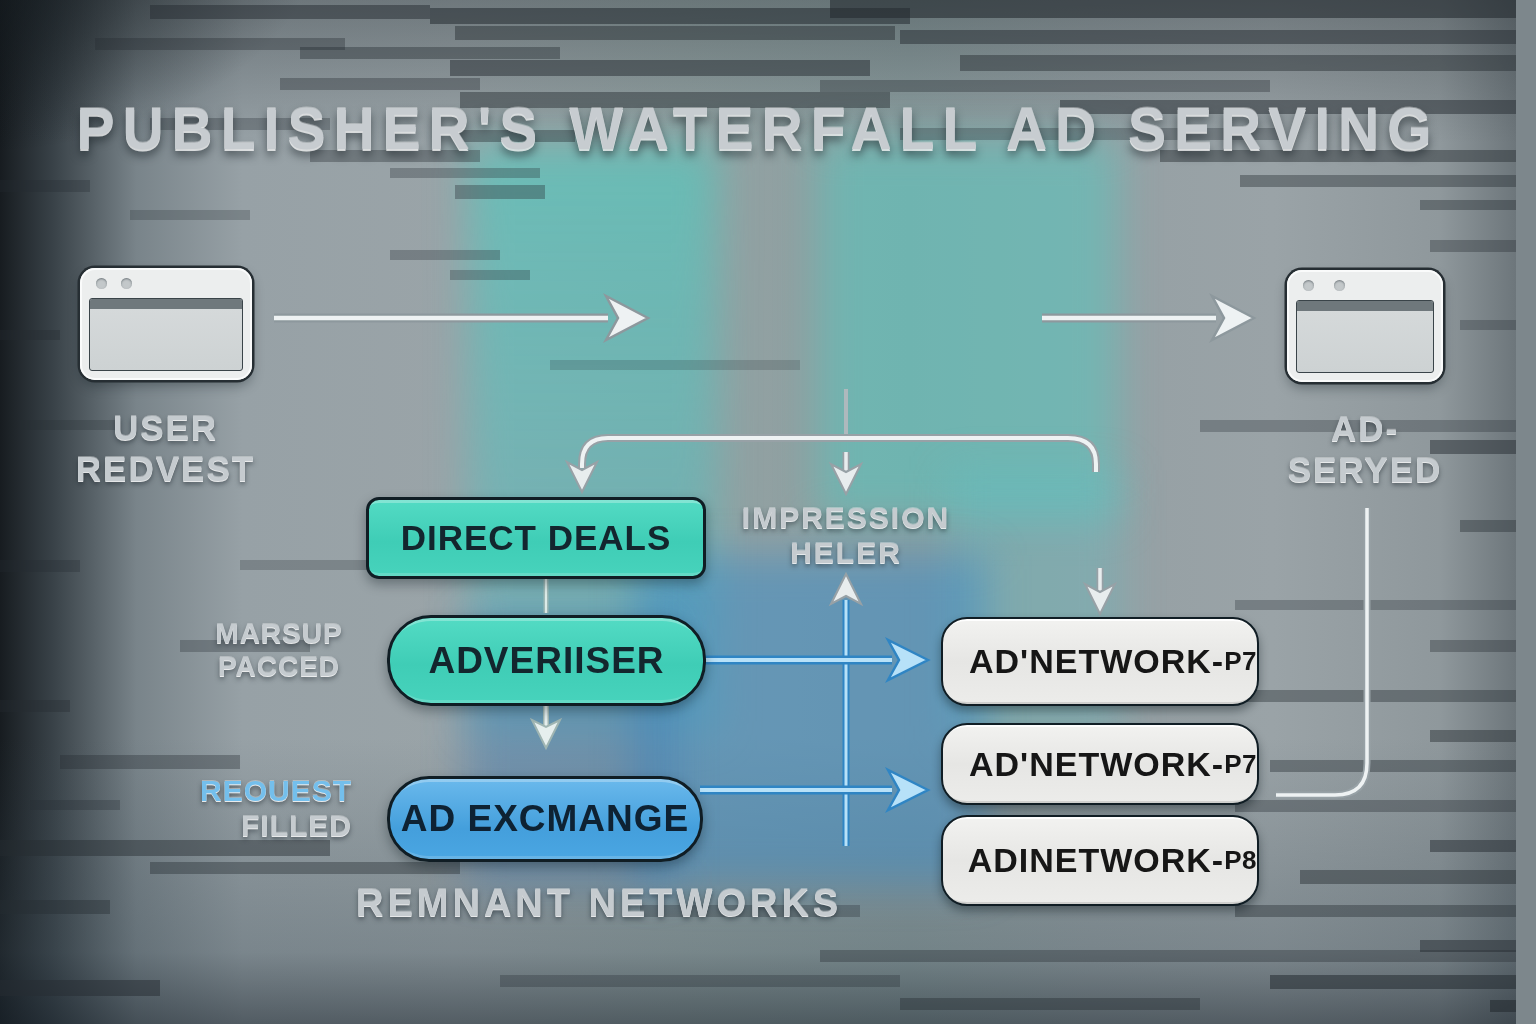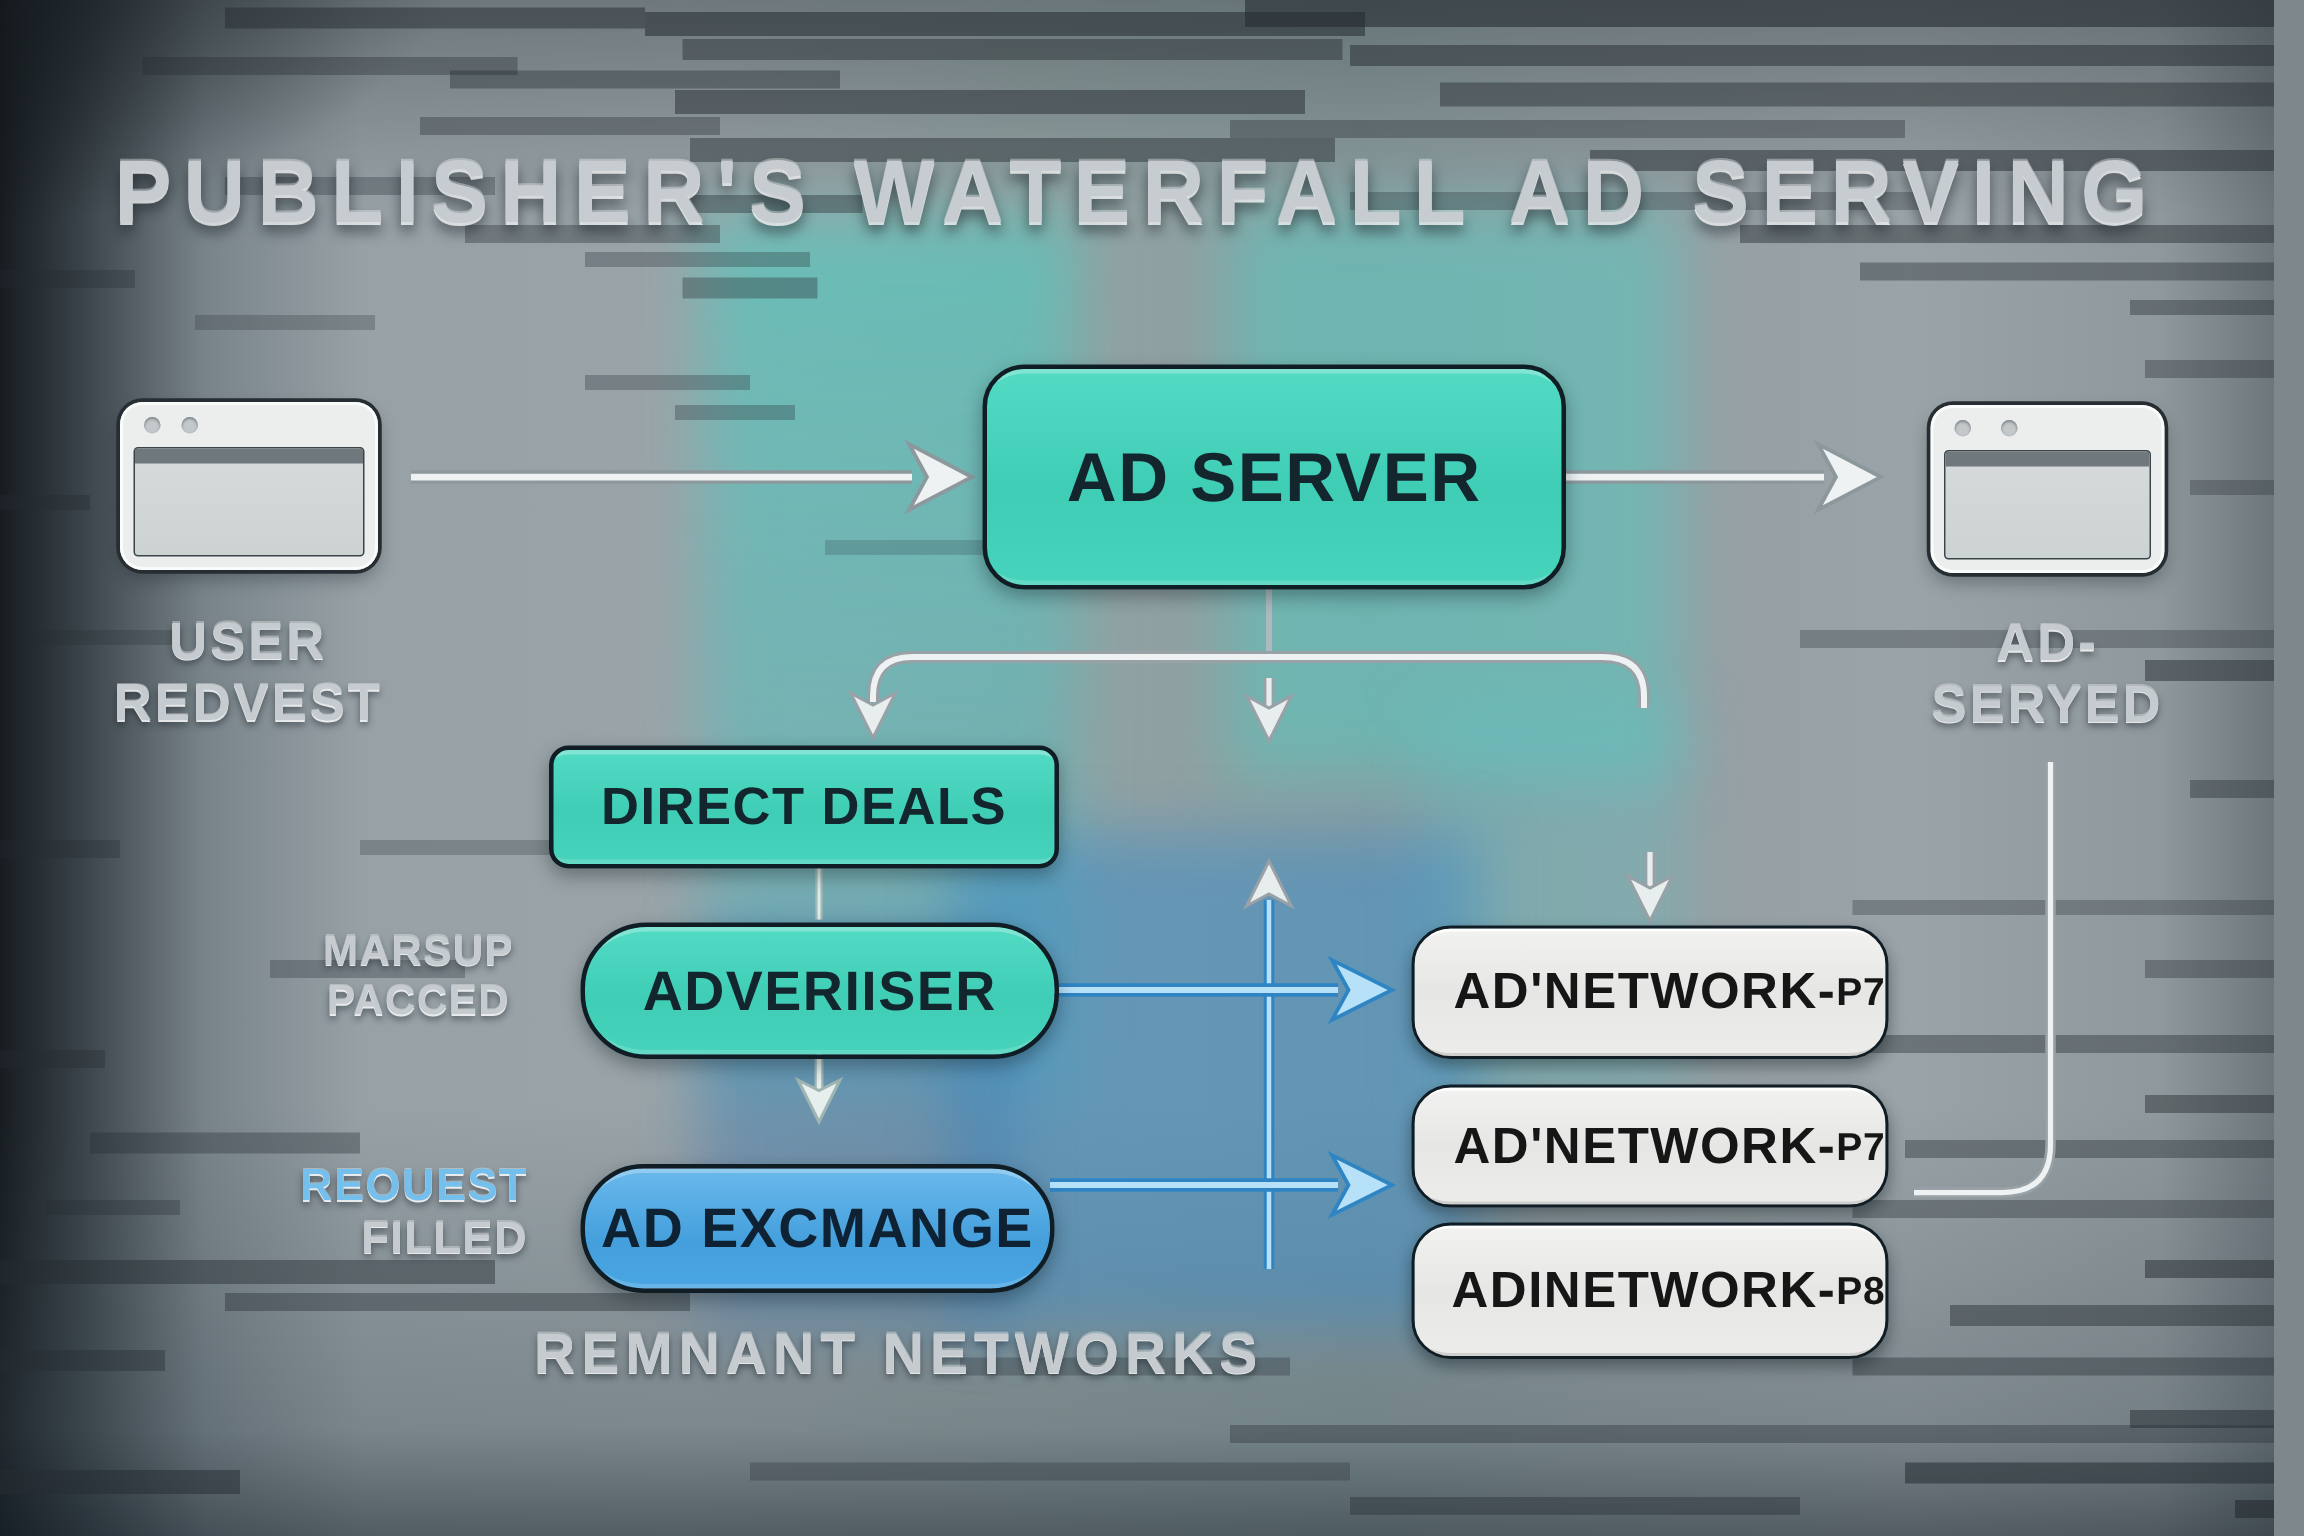--- a/index.html
+++ b/index.html
@@ -232,23 +232,20 @@
 
   <div class="etched" style="left:58px;top:407px;width:215px;font-size:35px;letter-spacing:2px;">
     <div>USER</div>
     <div>REDVEST</div>
   </div>
   <div class="etched" style="left:1285px;top:408px;width:160px;font-size:35px;letter-spacing:2px;">
     <div>AD-</div>
     <div>SERYED</div>
   </div>
 
-  <div class="node teal" style="left:655px;top:243px;width:383px;height:144px;border-radius:28px;border-width:3.5px;font-size:46px;">
-    <span>AD SERVER</span>
-  </div>
 
   <div class="node teal" style="left:366px;top:497px;width:334px;height:76px;border-radius:13px;font-size:35px;">
     <span>DIRECT DEALS</span>
   </div>
 
   <div class="node teal" style="left:387px;top:615px;width:313px;height:85px;border-radius:44px;font-size:37px;">
     <span>ADVERIISER</span>
   </div>
 
   <div class="node blue" style="left:387px;top:776px;width:310px;height:80px;border-radius:42px;font-size:37px;color:#0e2233;justify-content:center;">
@@ -261,20 +258,24 @@
   </div>
   <div class="node network" style="left:941px;top:723px;width:314px;height:78px;border-radius:26px;font-size:34px;">
     <span>AD'NETWORK-</span>
       <span class="tier">P7</span>
   </div>
   <div class="node network" style="left:941px;top:815px;width:314px;height:87px;border-radius:26px;font-size:34px;">
     <span>ADINETWORK-</span>
       <span class="tier">P8</span>
   </div>
 
+  <div class="etched" style="left:738px;top:500px;width:216px;font-size:30px;letter-spacing:2px;">
+    <div>IMPRESSION</div>
+    <div>HELER</div>
+  </div>
   <div class="etched" style="left:203px;top:617px;width:152px;font-size:28px;letter-spacing:1px;">
     <div>MARSUP</div>
     <div>PACCED</div>
   </div>
   <div class="etched" style="left:200px;top:773px;width:152px;font-size:30px;letter-spacing:1px;text-align:right;">
     <div class="blue-word">REOUEST</div>
     <div>FILLED</div>
   </div>
   <div class="etched" style="left:356px;top:881px;width:390px;font-size:38px;letter-spacing:4px;text-align:left;white-space:nowrap;">REMNANT NETWORKS</div>
 

